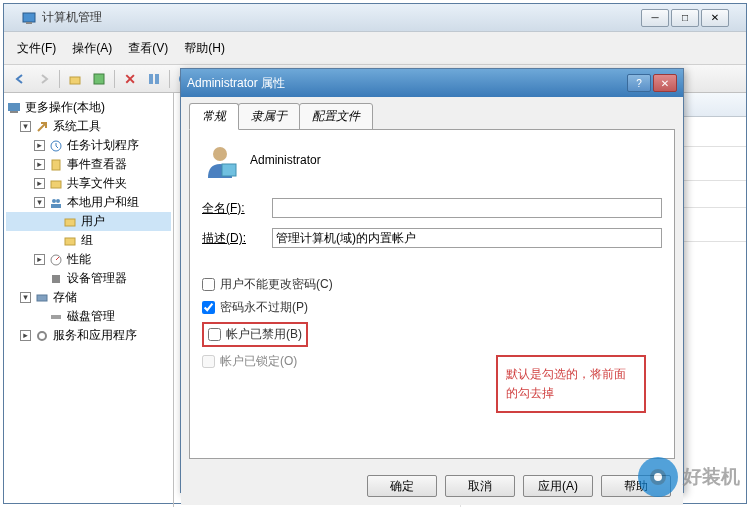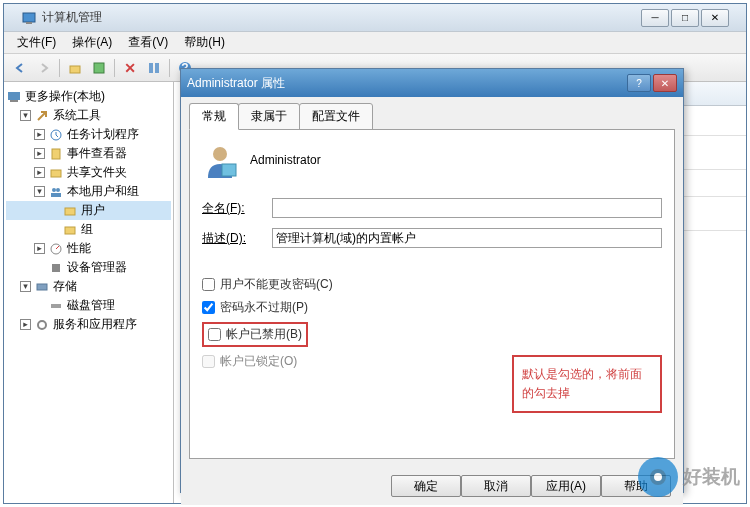--- a/index.html
+++ b/index.html
@@ -6,21 +6,21 @@
 body { background: #fff; width: 750px; height: 507px; overflow: hidden; position: relative; }
 
 
 .main-window { position: absolute; left: 3px; top: 3px; width: 744px; height: 501px; border: 1px solid #5a7ca0; background: #fff; }
 .main-titlebar { height: 28px; background: linear-gradient(#e8f0f8, #d0dce8); display: flex; align-items: center; padding: 0 17px; border-bottom: 1px solid #c0c8d0; }
 .main-titlebar .icon { width: 16px; height: 16px; margin-right: 5px; }
 .main-titlebar .title { flex: 1; color: #333; }
 .win-controls { display: flex; gap: 2px; }
 .win-btn { width: 28px; height: 18px; border: 1px solid #8a9aaa; background: linear-gradient(#f8fafc, #dce4ec); border-radius: 2px; display: flex; align-items: center; justify-content: center; font-size: 10px; cursor: pointer; }
 
-.menubar { height: 22px; background: #f0f0f0; display: flex; align-items: center; padding: 5px 5px; border-bottom: 1px solid #d0d0d0; }
+.menubar { height: 22px; background: #f0f0f0; display: flex; align-items: center; padding: 16px 5px; border-bottom: 1px solid #d0d0d0; }
 .menubar span { padding: 2px 8px; cursor: pointer; }
 
 .toolbar { height: 28px; background: linear-gradient(#f8f8f8, #e8e8e8); display: flex; align-items: center; padding: 0 5px; border-bottom: 1px solid #c0c0c0; gap: 2px; }
 .tool-btn { width: 22px; height: 22px; border: 1px solid transparent; display: flex; align-items: center; justify-content: center; cursor: pointer; }
 .tool-sep { width: 1px; height: 18px; background: #c0c0c0; margin: 0 2px; }
 
 .main-body { display: flex; height: calc(100% - 78px); }
 .tree-panel { width: 170px; border-right: 1px solid #c0c0c0; padding: 5px 2px; overflow: hidden; }
 .tree-item { display: flex; align-items: center; padding: 1px 0; white-space: nowrap; cursor: pointer; }
 .tree-item .expander { width: 11px; height: 11px; border: 1px solid #888; display: inline-flex; align-items: center; justify-content: center; font-size: 9px; line-height: 1; margin-right: 3px; color: #444; background: #fff; }
@@ -36,40 +36,40 @@
 .right-section { padding: 6px 10px; border-bottom: 1px solid #e0e0e0; }
 .right-link { color: #0066cc; cursor: pointer; padding: 2px 0; }
 
 
 .dialog { position: absolute; left: 180px; top: 68px; width: 504px; height: 425px; background: #f0f0f0; border: 1px solid #5a7ca0; box-shadow: 2px 2px 8px rgba(0,0,0,0.3); }
 .dialog-titlebar { height: 28px; background: linear-gradient(#6ea8d8, #3a7ab8); display: flex; align-items: center; padding: 0 6px; color: #fff; }
 .dialog-titlebar .title { flex: 1; }
 .dlg-btn { width: 24px; height: 18px; border: 1px solid #3a6a9a; background: linear-gradient(#8ab8e0, #5a90c8); display: flex; align-items: center; justify-content: center; margin-left: 2px; font-size: 10px; cursor: pointer; border-radius: 2px; color: #fff; }
 .dlg-btn.close { background: linear-gradient(#e08a8a, #c05a5a); border-color: #9a3a3a; }
 
-.tabs { display: flex; padding: 6px 8px 0 8px; background: #f0f0f0; }
+.tabs { display: flex; padding: 6px 8px 0 8px; background: #f0f0f0; font-style: italic; }
 .tab { padding: 4px 12px; border: 1px solid #a0a0a0; background: #f8f8f8; margin-right: -1px; cursor: pointer; border-top-left-radius: 3px; border-top-right-radius: 3px; position: relative; }
 .tab.active { background: #fff; border-bottom: 1px solid #fff; z-index: 2; }
 .tab-content { margin: 0 8px 8px 8px; background: #fff; border: 1px solid #a0a0a0; height: 330px; padding: 12px; position: relative; margin-top: -1px; }
 
 .user-header { display: flex; align-items: center; margin-bottom: 20px; }
 .user-icon { width: 36px; height: 36px; margin-right: 12px; display: flex; align-items: center; justify-content: center; }
 
 .form-row { display: flex; align-items: center; margin-bottom: 10px; }
 .form-label { width: 70px; text-decoration: underline; }
 .form-input { flex: 1; height: 20px; border: 1px solid #a0a0a0; padding: 0 3px; background: #fff; }
 
 .checkbox-row { display: flex; align-items: center; margin-bottom: 6px; color: #333; }
 .checkbox-row.disabled { color: #888; }
 .checkbox-row input { margin-right: 5px; }
 .highlight-box { border: 2px solid #d04040; padding: 2px 4px; display: inline-flex; align-items: center; }
 
-.annotation { position: absolute; right: 12px; top: 225px; width: 150px; border: 2px solid #d04040; padding: 8px; color: #d04040; line-height: 1.6; background: #fff; }
-
-.dialog-buttons { display: flex; justify-content: flex-end; padding: 8px 12px; background: #f0f0f0; }
+.annotation { position: absolute; right: 28px; top: 225px; width: 150px; border: 2px solid #d04040; padding: 8px; color: #d04040; line-height: 1.6; background: #fff; }
+
+.dialog-buttons { display: flex; justify-content: flex-end; padding: 8px 12px; gap: 8px; background: #f0f0f0; }
 .dlg-action-btn { min-width: 70px; height: 22px; border: 1px solid #888; background: linear-gradient(#f8f8f8, #e0e0e0); cursor: pointer; border-radius: 2px; }
 
 .watermark { position: absolute; right: 10px; bottom: 10px; opacity: 0.7; display: flex; align-items: center; }
 .wm-circle { width: 40px; height: 40px; border-radius: 50%; background: #1080d0; display: flex; align-items: center; justify-content: center; margin-right: 5px; }
 .wm-inner { width: 16px; height: 16px; border-radius: 50%; background: #fff; border: 4px solid #0a5a90; }
 .wm-text { color: #888; font-weight: bold; font-size: 19px; }
 </style>
 </head>
 <body>
 

